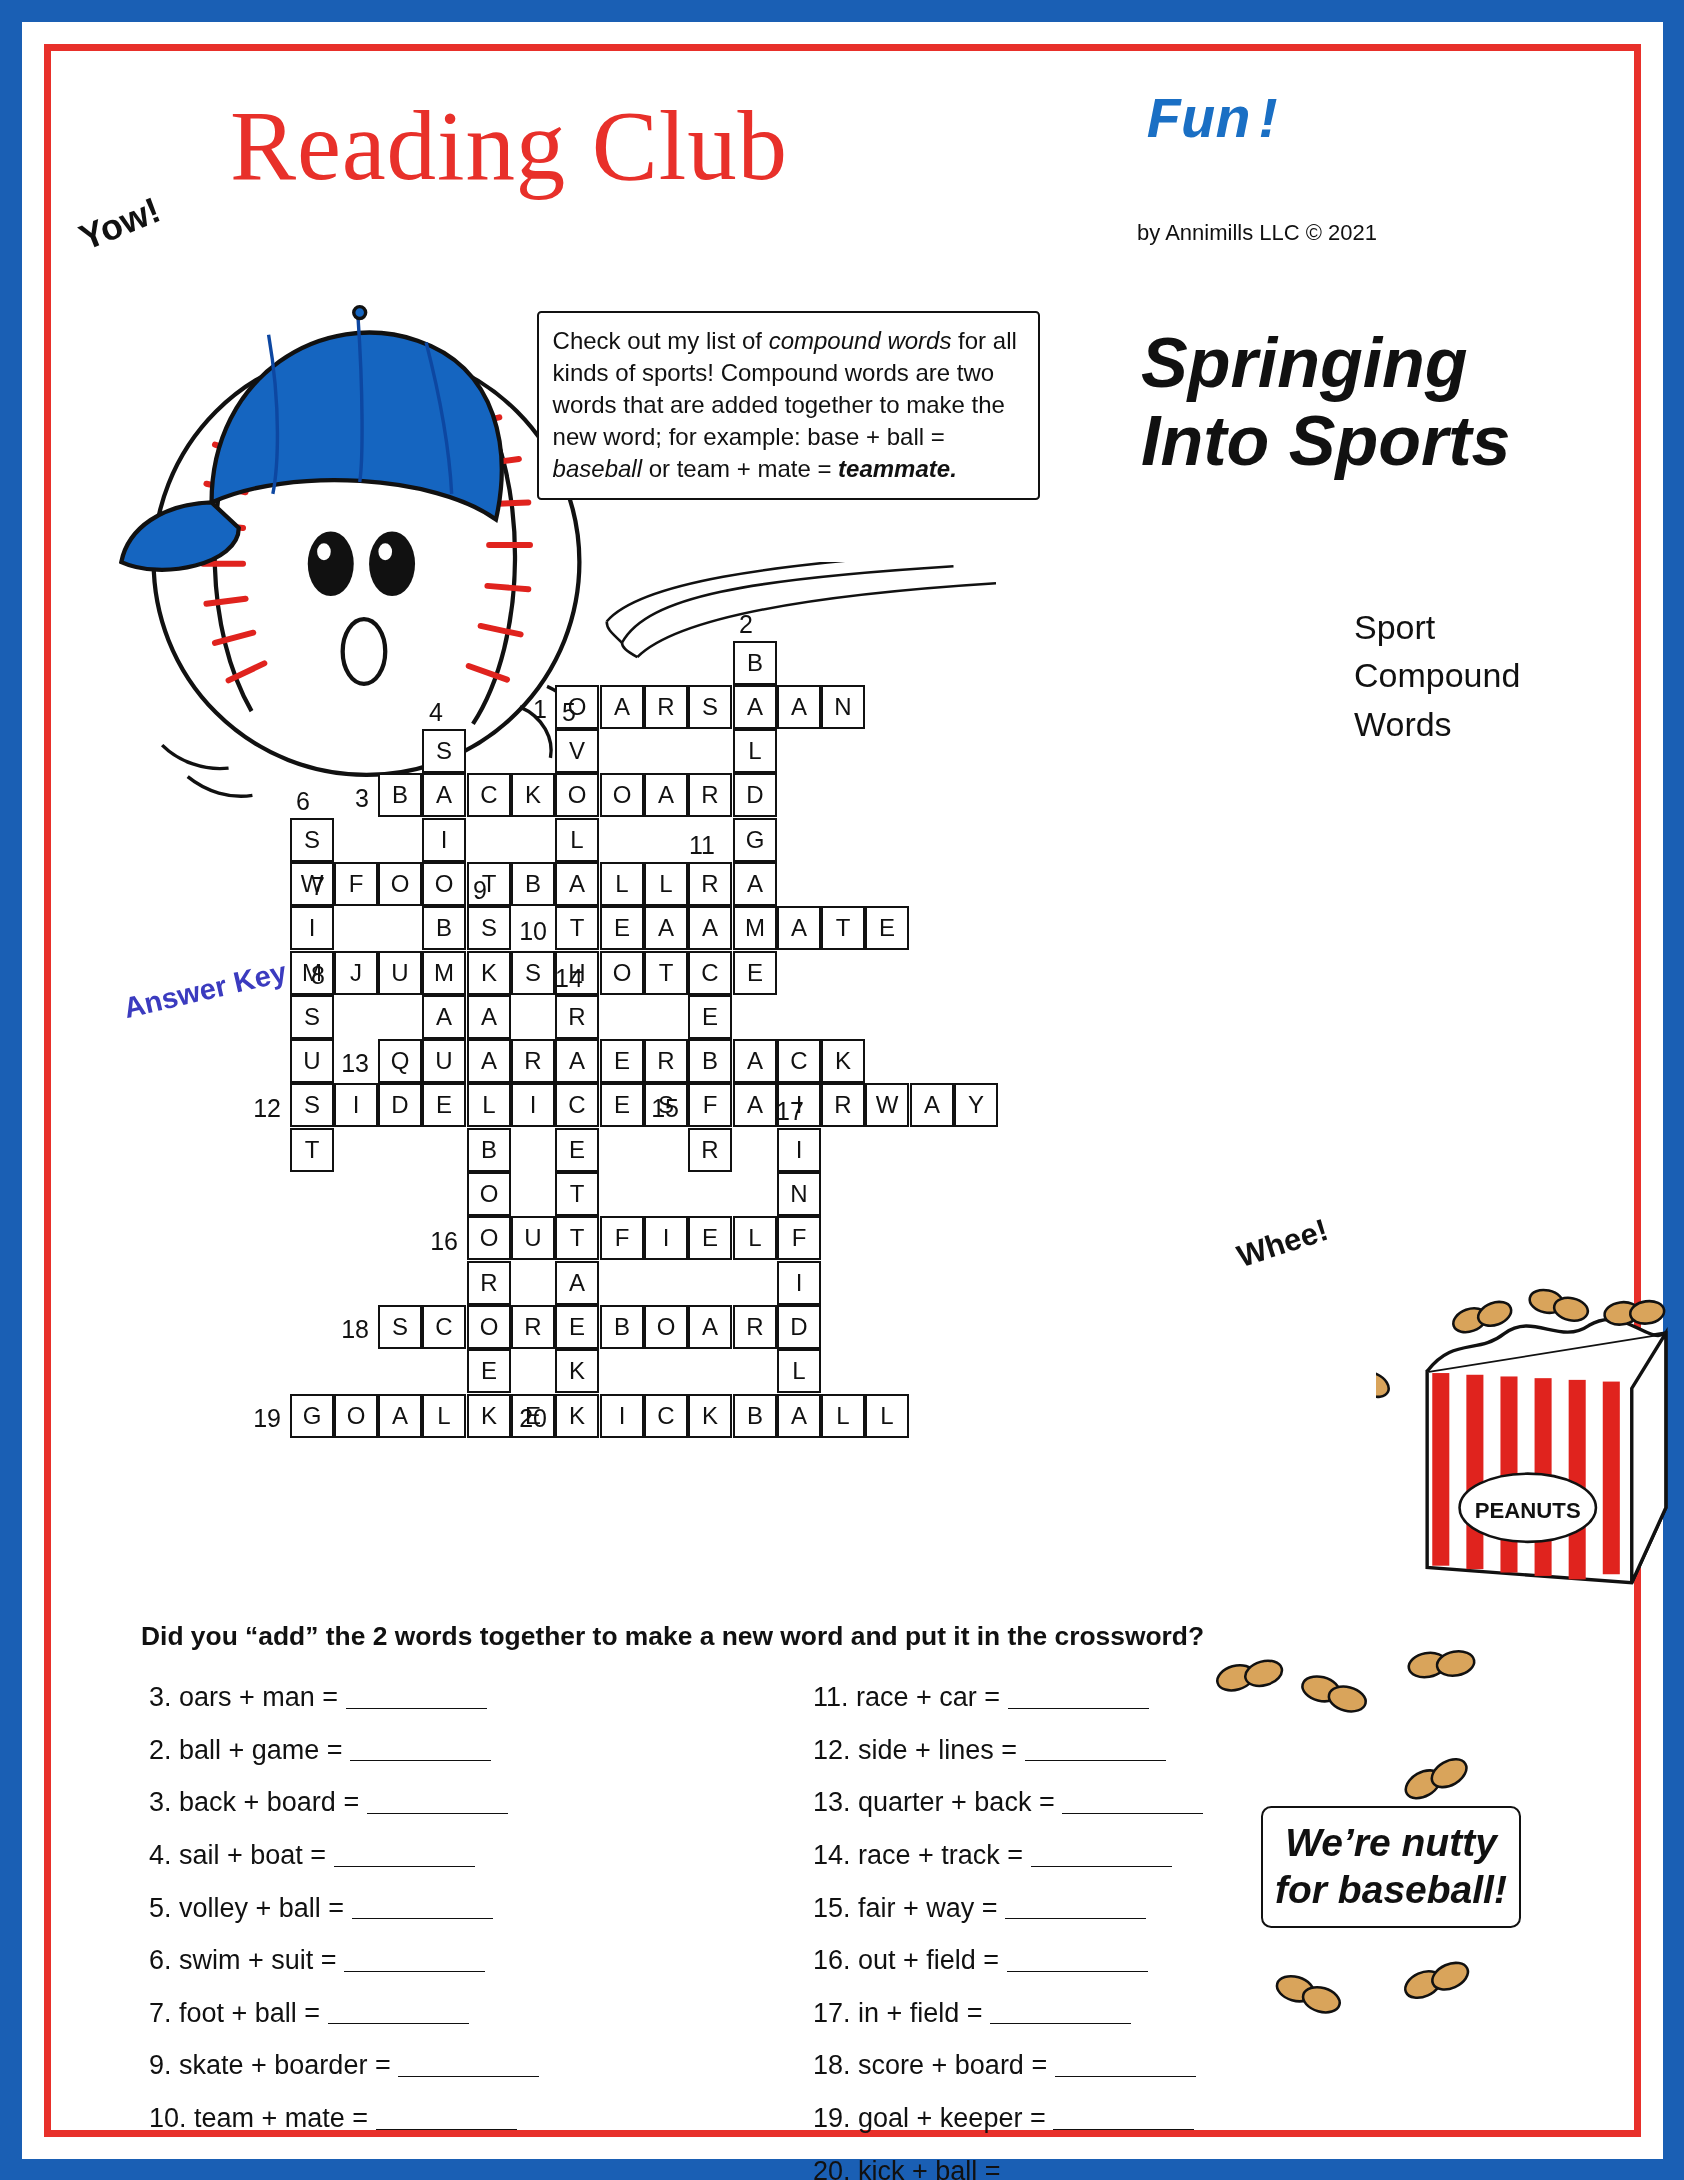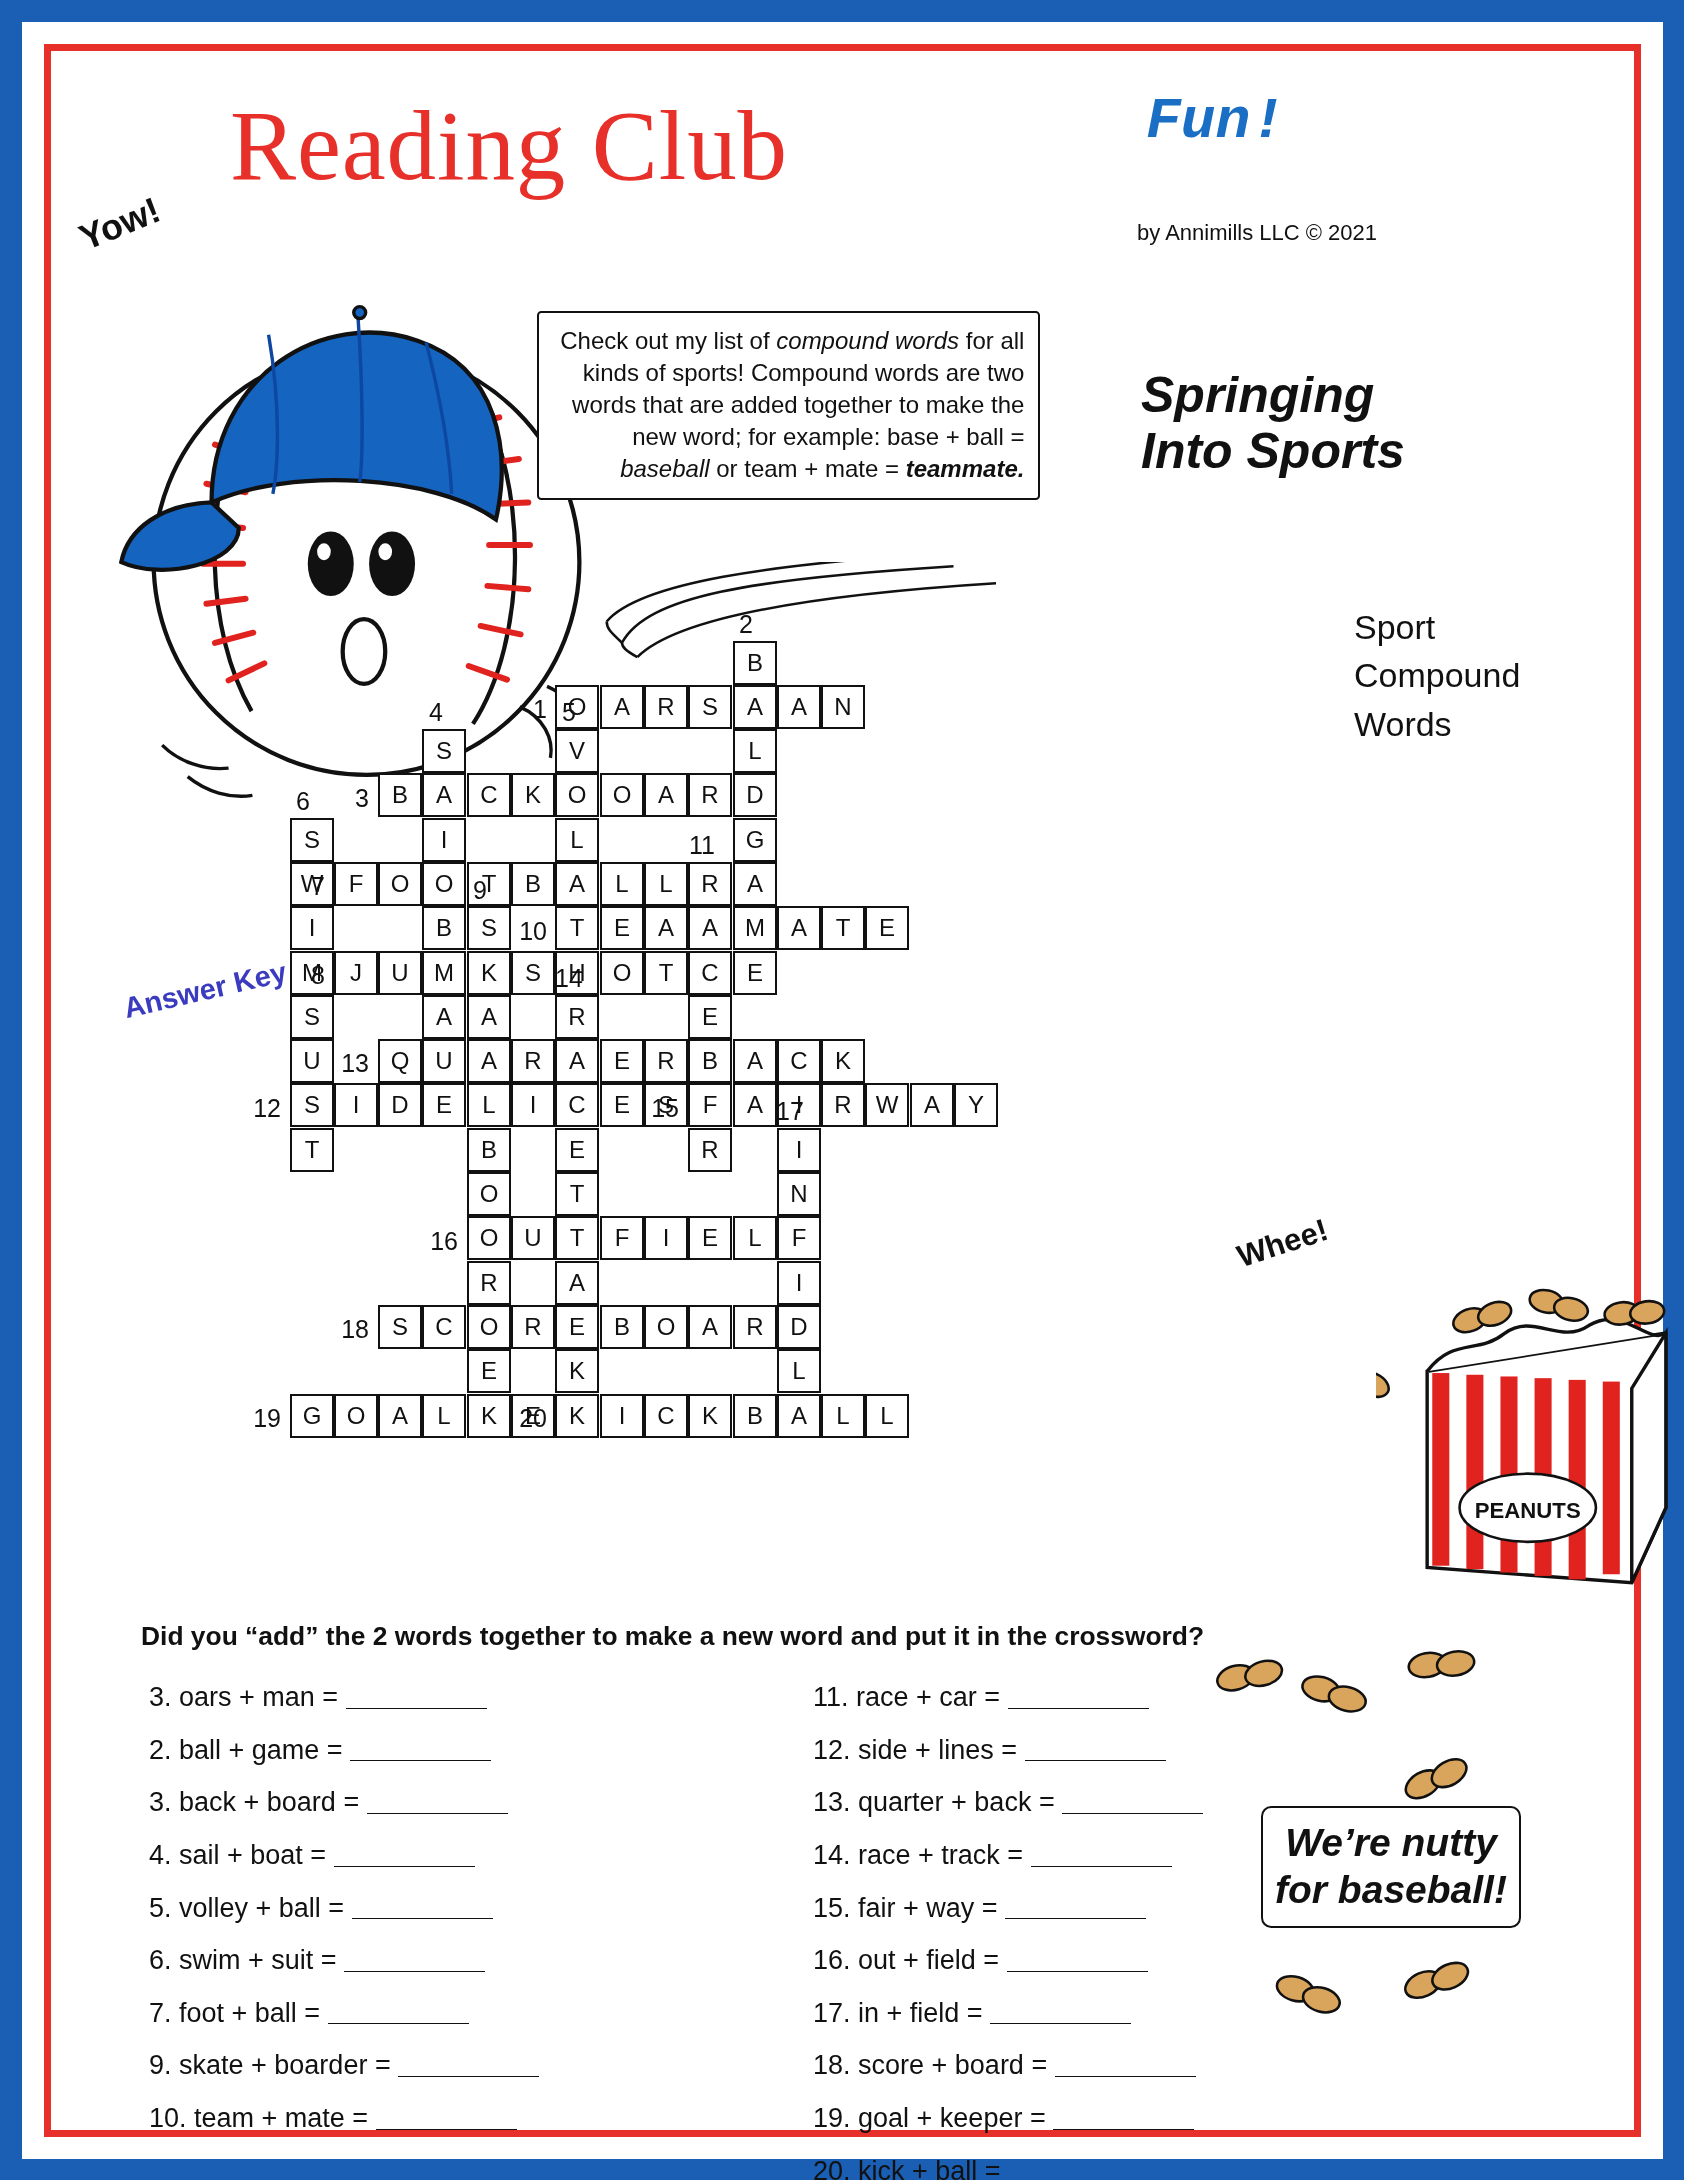--- a/index.html
+++ b/index.html
@@ -60,32 +60,31 @@
     white-space:nowrap; font-family:"Liberation Sans", sans-serif;
   }
   .sport-compound{
     position:absolute; left:1354px; top:575px;
     font-size:34px; color:#111; line-height:1.42;
     white-space:nowrap;
     margin-top:28px;
   }
   .heading-springing{
     position:absolute; left:1141px; top:324px;
-    font-size:50px; font-weight:bold; font-style:italic; color:#111;
+    font-size:70px; font-weight:bold; font-style:italic; color:#111;
     line-height:1.12; white-space:nowrap;
     font-family:"Liberation Sans", sans-serif;
-    margin-top:43px;
   }
 
   
   .bubble{
     position:absolute; left:537px; top:311px; width:503px;
     border:2.6px solid #111; border-radius:4.3px; background:#fff;
     padding:12px 13.6px 13.6px 13.6px; box-sizing:border-box;
-    font-size:24px; line-height:1.33; text-align:right; color:#111;
+    font-size:24px; line-height:1.33; text-align:left; color:#111;
   }
   .bubble i{ font-style:italic; }
   .bubble b{ font-style:italic; font-weight:bold; }
 
   
   .ball-wrap{ position:absolute; left:111px; top:247px; width:494px; height:562px; }
   
   .peanut-wrap{ position:absolute; left:1376px; top:1252px; width:341px; height:341px; }
 
   .nutty-bubble{

